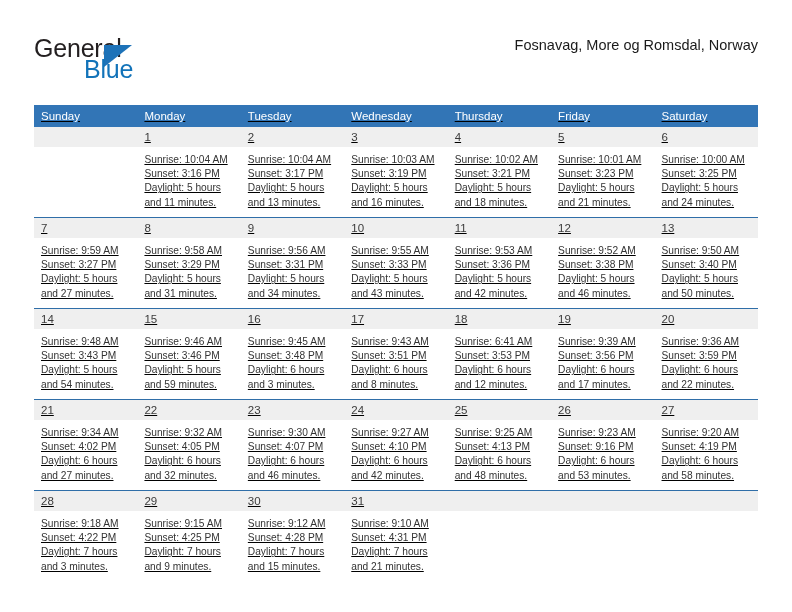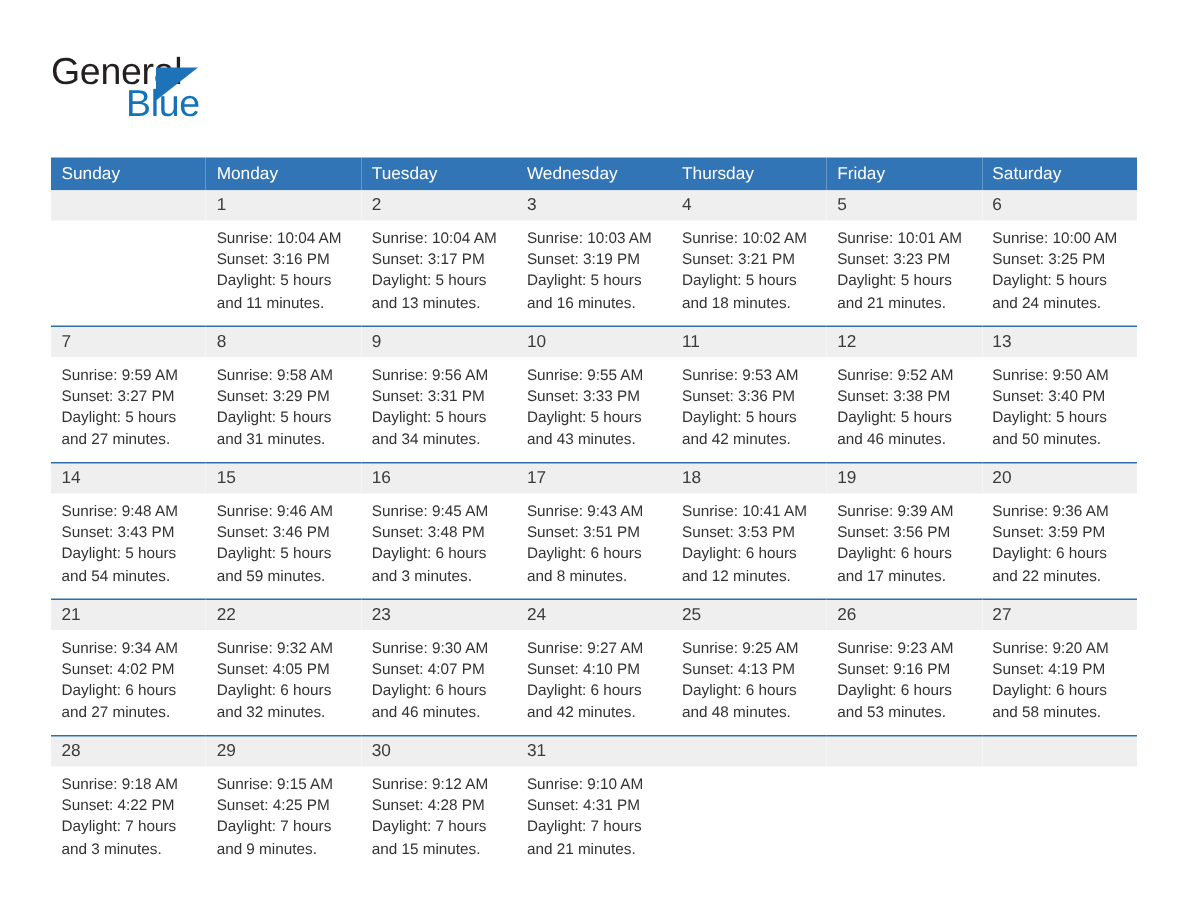--- a/index.html
+++ b/index.html
@@ -87,20 +87,21 @@
   .calendar {
     position: absolute;
     left: 34px;
     top: 105px;
     width: 724px;
   }
   table.cal {
     width: 724px;
     border-collapse: collapse;
     table-layout: fixed;
+    text-decoration: underline;
   }
   table.cal th {
     background: #3275b6;
     color: #ffffff;
     font-size: 11.5px;
     font-weight: normal;
     text-align: left;
     padding: 5px 0 5px 7px;
     height: 10px;
     border: none;
@@ -149,20 +150,21 @@
 
   <div class="header">
 
     <div class="brand">
       <span class="brand-general">General</span>
       <span class="brand-triangle"></span>
       <span class="brand-blue">Blue</span>
     </div>
 
     <div class="title-block">
+      <div class="cal-subtitle">Fosnavag, More og Romsdal, Norway</div>
     </div>
 
   </div>
 
   <div class="calendar">
     <table class="cal">
       <thead>
         <tr>
           <th>Sunday</th>
           <th>Monday</th>
@@ -369,21 +371,21 @@
                   <div>Sunset: 3:51 PM</div>
                   <div>Daylight: 6 hours</div>
                   <div>and 8 minutes.</div>
                 </div>
               </div>
             </td>
             <td>
               <div class="cell">
                 <div class="daynum">18</div>
                 <div class="info">
-                  <div>Sunrise: 10:41 AM</div>
+                  <div>Sunrise: 6:41 AM</div>
                   <div>Sunset: 3:53 PM</div>
                   <div>Daylight: 6 hours</div>
                   <div>and 12 minutes.</div>
                 </div>
               </div>
             </td>
             <td>
               <div class="cell">
                 <div class="daynum">19</div>
                 <div class="info">

